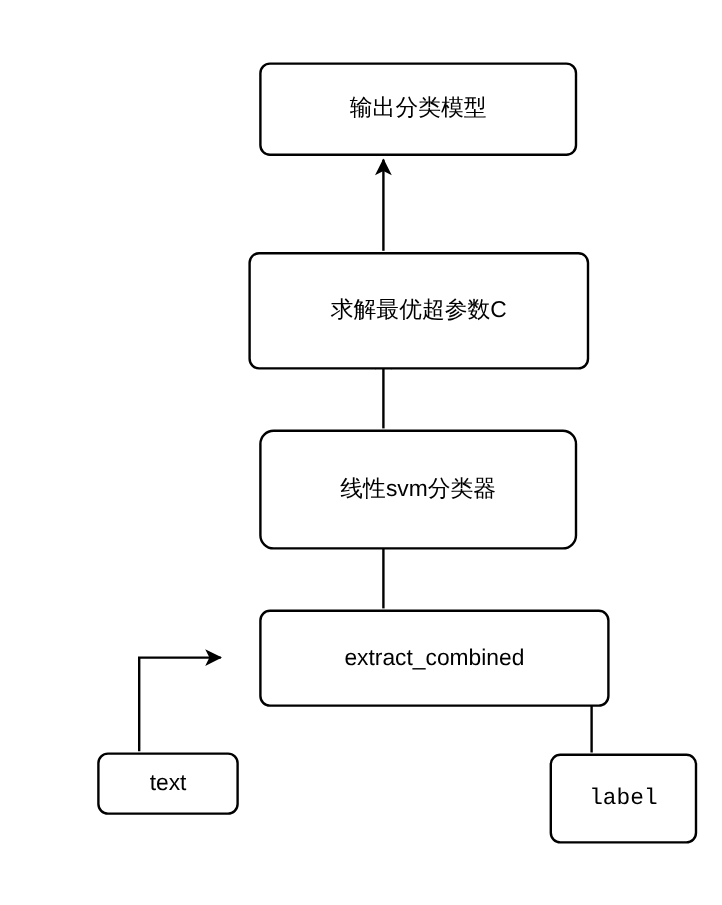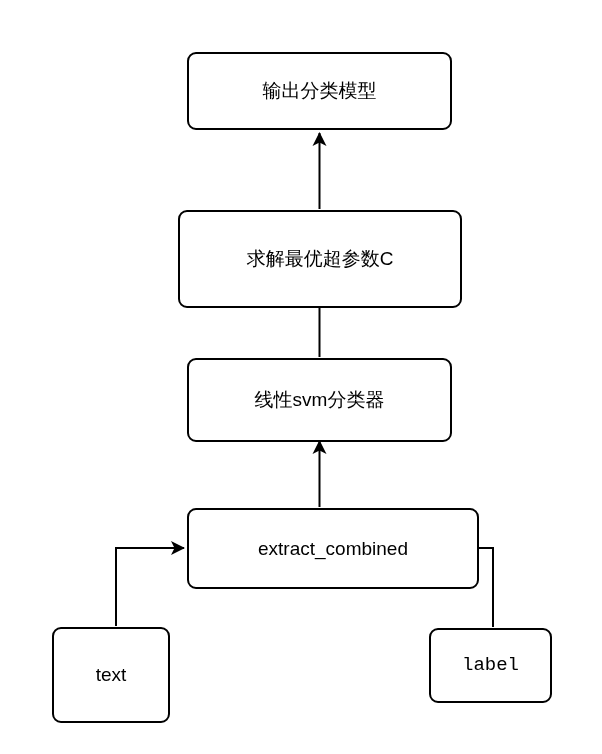--- a/index.html
+++ b/index.html
@@ -36,27 +36,28 @@
     border-radius: 9px;
     background: var(--node-fill, #ffffff);
     display: flex;
     flex-direction: column;
     align-items: center;
     justify-content: center;
     text-align: center;
     font-size: 19px;
     line-height: 1.35;
     white-space: nowrap;
+    margin-left: 29px;
   }
   .node span { display: block; }
   #node-output     { left: 187px; top: 52px;  width: 265px; height: 78px; }
   #node-hyperparam { left: 178px; top: 210px; width: 284px; height: 98px; }
-  #node-svm        { left: 187px; top: 358px; width: 265px; height: 84px; }
+  #node-svm        { left: 187px; top: 358px; width: 265px; height: 100px; border-radius: 12px; }
   #node-extract    { left: 187px; top: 508px; width: 292px; height: 81px; }
-  #node-text       { left: 52px;  top: 627px; width: 118px; height: 96px; }
+  #node-text       { left: 52px;  top: 627px; width: 118px; height: 52px; }
   #node-label      { left: 429px; top: 628px; width: 123px; height: 75px; font-family: Liberation Mono, monospace; }
 </style>
 </head>
 <body>
 
 <div class="canvas">
 
   <svg class="edges" viewBox="0 0 602 754" xmlns="http://www.w3.org/2000/svg">
     <defs>
       <marker id="arrowhead" markerUnits="userSpaceOnUse" markerWidth="16" markerHeight="16" viewBox="0 0 16 16" refX="14" refY="8" orient="auto">

